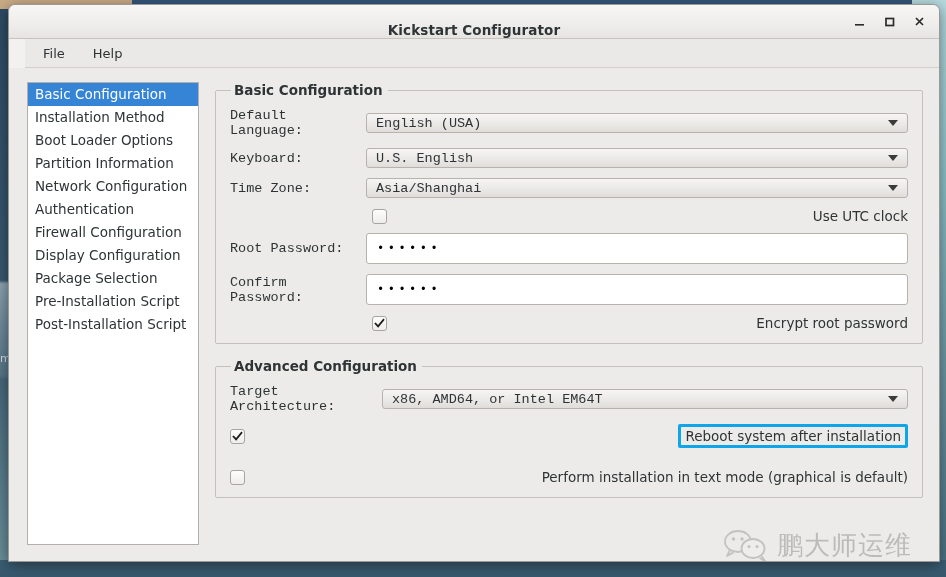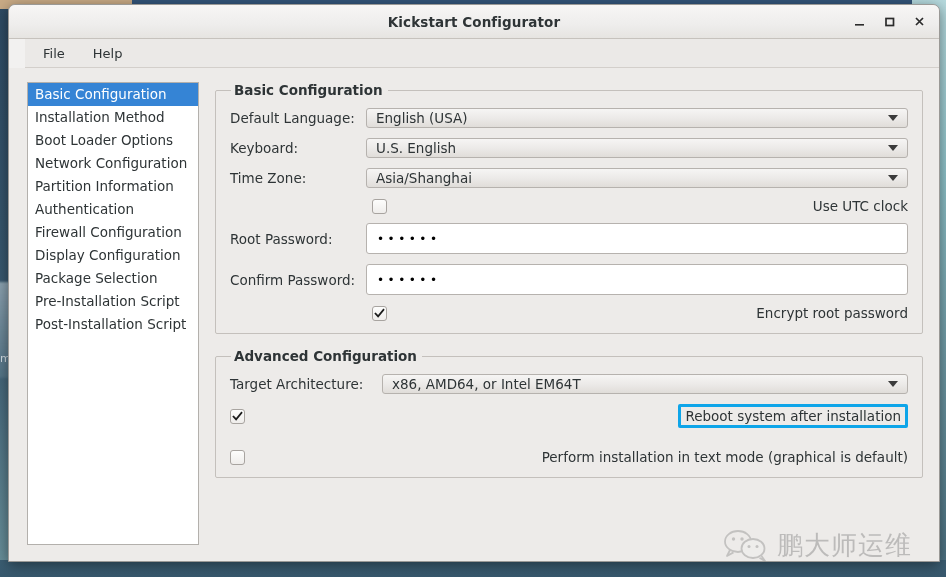--- a/index.html
+++ b/index.html
@@ -77,21 +77,21 @@
     flex-direction: column;
   }
   #titlebar {
     height: 33px;
     min-height: 33px;
     background: linear-gradient(180deg, #f7f6f5 0%, #eeedec 60%, #e6e4e1 100%);
     border-bottom: 1px solid #c6c2bd;
     border-radius: 6px 6px 0 0;
     position: relative;
     display: flex;
-    align-items: center;
+    align-items: flex-end;
     justify-content: center;
   }
   #window-title {
     font-size: 13.5px;
     font-weight: bold;
     color: #2e3436;
     letter-spacing: .1px;
   }
   #window-controls {
     position: absolute;
@@ -188,20 +188,21 @@
     font-weight: bold;
     color: #2e3436;
     padding: 0 5px 0 3px;
     margin-left: 1px;
   }
 
   .form-row {
     display: flex;
     align-items: center;
     margin-bottom: 10px;
+    font-family: Liberation Mono, monospace;
   }
   .form-row:last-child { margin-bottom: 0; }
 
   .field-label {
     width: 136px;
     min-width: 136px;
     font-size: 13.5px;
     color: #2e3436;
     padding-right: 6px;
     box-sizing: border-box;
@@ -350,22 +351,22 @@
     <div class="menu-item">File</div>
     <div class="menu-item">Help</div>
   </div>
 
   <div id="content">
 
     <div id="sidebar">
       <div class="nav-item selected">Basic Configuration</div>
       <div class="nav-item">Installation Method</div>
       <div class="nav-item">Boot Loader Options</div>
+      <div class="nav-item">Partition Information</div>
       <div class="nav-item">Network Configuration</div>
-      <div class="nav-item">Partition Information</div>
       <div class="nav-item">Authentication</div>
       <div class="nav-item">Firewall Configuration</div>
       <div class="nav-item">Display Configuration</div>
       <div class="nav-item">Package Selection</div>
       <div class="nav-item">Pre-Installation Script</div>
       <div class="nav-item">Post-Installation Script</div>
     </div>
 
     <div id="panels">
 

